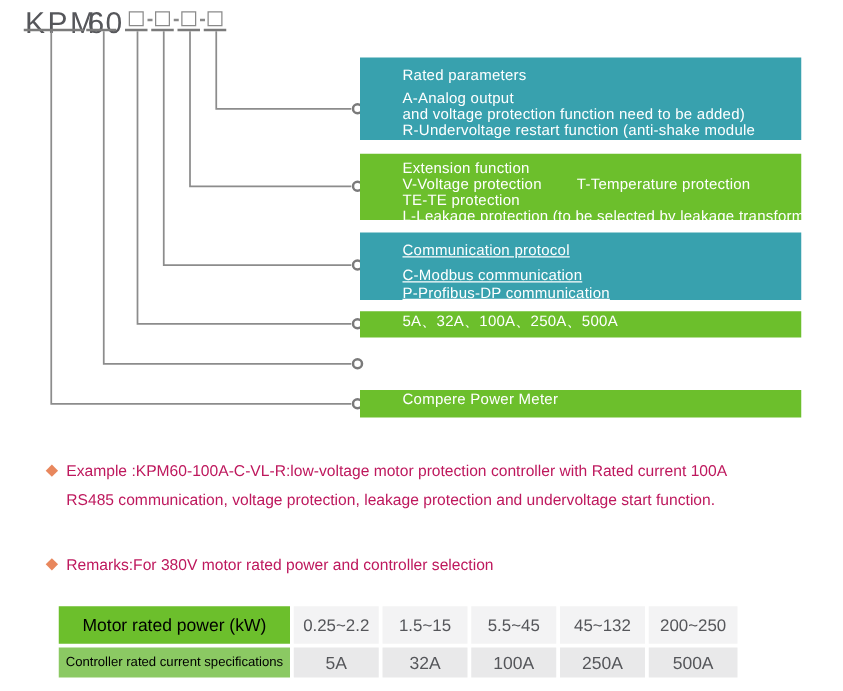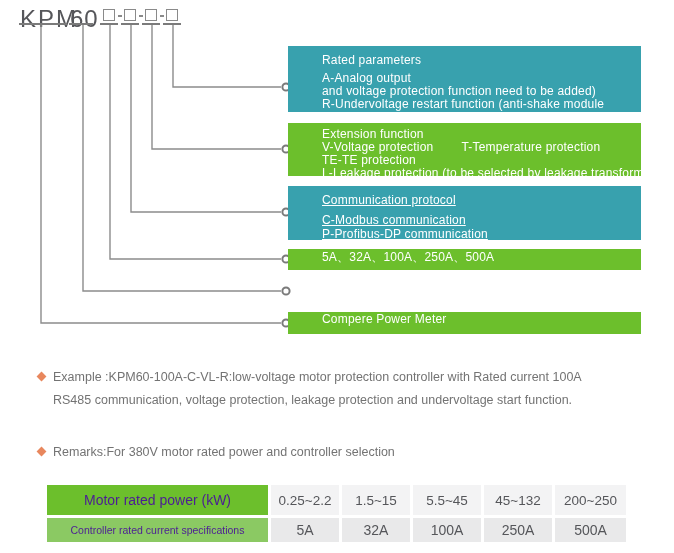--- a/index.html
+++ b/index.html
@@ -46,33 +46,33 @@
   .b2 .bar-line { line-height:13px; }
   .b3 { top:186px; height:54px; padding-top:7px; }
   .b3 .bar-line { line-height:14px;text-decoration:underline; }
   .b3 .bar-line:first-child { margin-bottom:6px; }
   .b4 { top:249px; height:21px; }
   .b5 { top:279px; height:23px; }
   .b6 { top:312px; height:22px; }
   .single { display:flex; align-items:flex-start; }
 
   
-  .note { position:absolute; left:38px; display:flex; font-size:12.5px; color:#737373; }
+  .note { position:absolute; left:38px; display:flex; font-size:12.5px; color:#be185d; }
   .note-example { top:366px; }
   .note-remarks { top:441px; }
   .diamond {
     width:7px; height:7px; background:#e8875d; transform:rotate(45deg);
     margin:7px 8px 0 0; flex:none;
   }
   .note-line { line-height:23px; white-space:pre; }
 
   
   .spec-table { position:absolute; left:47px; top:485px; display:flex; flex-direction:column; gap:3px; }
   .t-row { display:flex; gap:3px; }
-  .t-header { width:221px; display:flex; align-items:center; justify-content:center; color:#4c1d95; text-align:center; }
+  .t-header { width:185px; display:flex; align-items:center; justify-content:center; color:#000000; text-align:center; }
   .row1 .t-header { height:30px; background:#6cbf2c; font-size:14px; }
   .row2 .t-header { height:24px; background:#8bc963; font-size:10.5px; }
   .t-cells { display:contents; }
   .t-cell { width:68px; display:flex; align-items:center; justify-content:center; color:#55565a; }
   .t-cell:last-child { width:71px; }
   .row1 .t-cell { height:30px; background:#f3f3f4; font-size:13.5px; }
   .row2 .t-cell { height:24px; background:#e9e9ea; font-size:14px; }
 </style>
 </head>
 <body>

